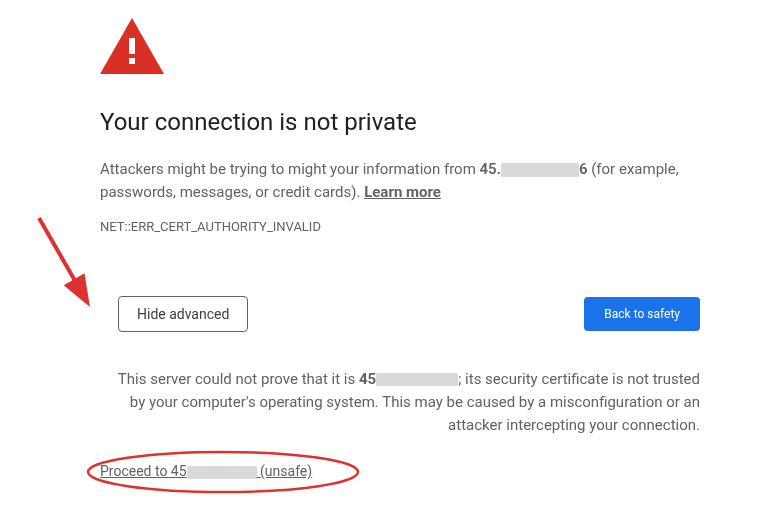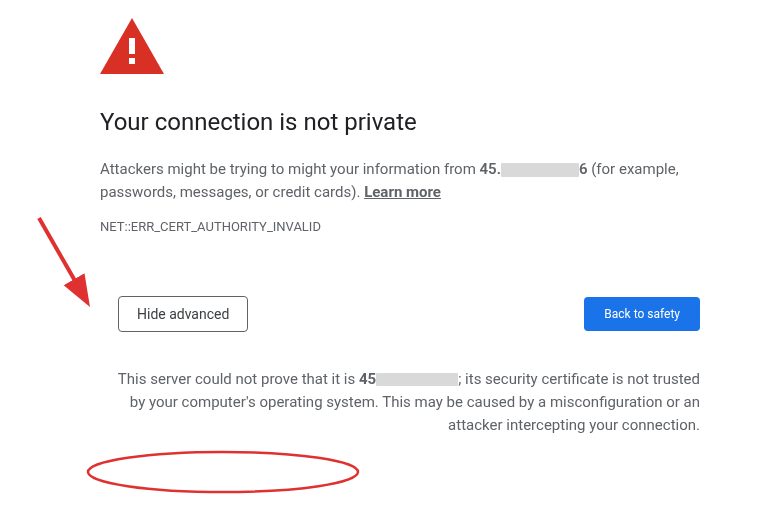--- a/index.html
+++ b/index.html
@@ -128,20 +128,23 @@
 
   <div class="button-row">
     <button class="btn-outline">Hide advanced</button>
     <button class="btn-primary">Back to safety</button>
   </div>
 
   <p class="adv-para">
     <span>This server could not prove that it is </span><b><span>45</span><span class="redact" style="width:82px"></span></b><span>; its security certificate is not trusted by your computer's operating system. This may be caused by a misconfiguration or an attacker intercepting your connection.</span>
   </p>
 
+  <a class="proceed-link">
+    <span>Proceed to 45</span><span class="redact" style="width:70px"></span><span> (unsafe)</span>
+  </a>
 
 </div>
 
 <svg class="arrow" width="90" height="120">
   <defs>
     <marker id="ah" markerWidth="10" markerHeight="10" refX="6" refY="3" orient="auto">
       <path d="M0,0 L0,6 L8,3 z" fill="#e03131"></path>
     </marker>
   </defs>
   <line x1="15" y1="8" x2="62" y2="90" stroke="#e03131" stroke-width="4" marker-end="url(#ah)"></line>

